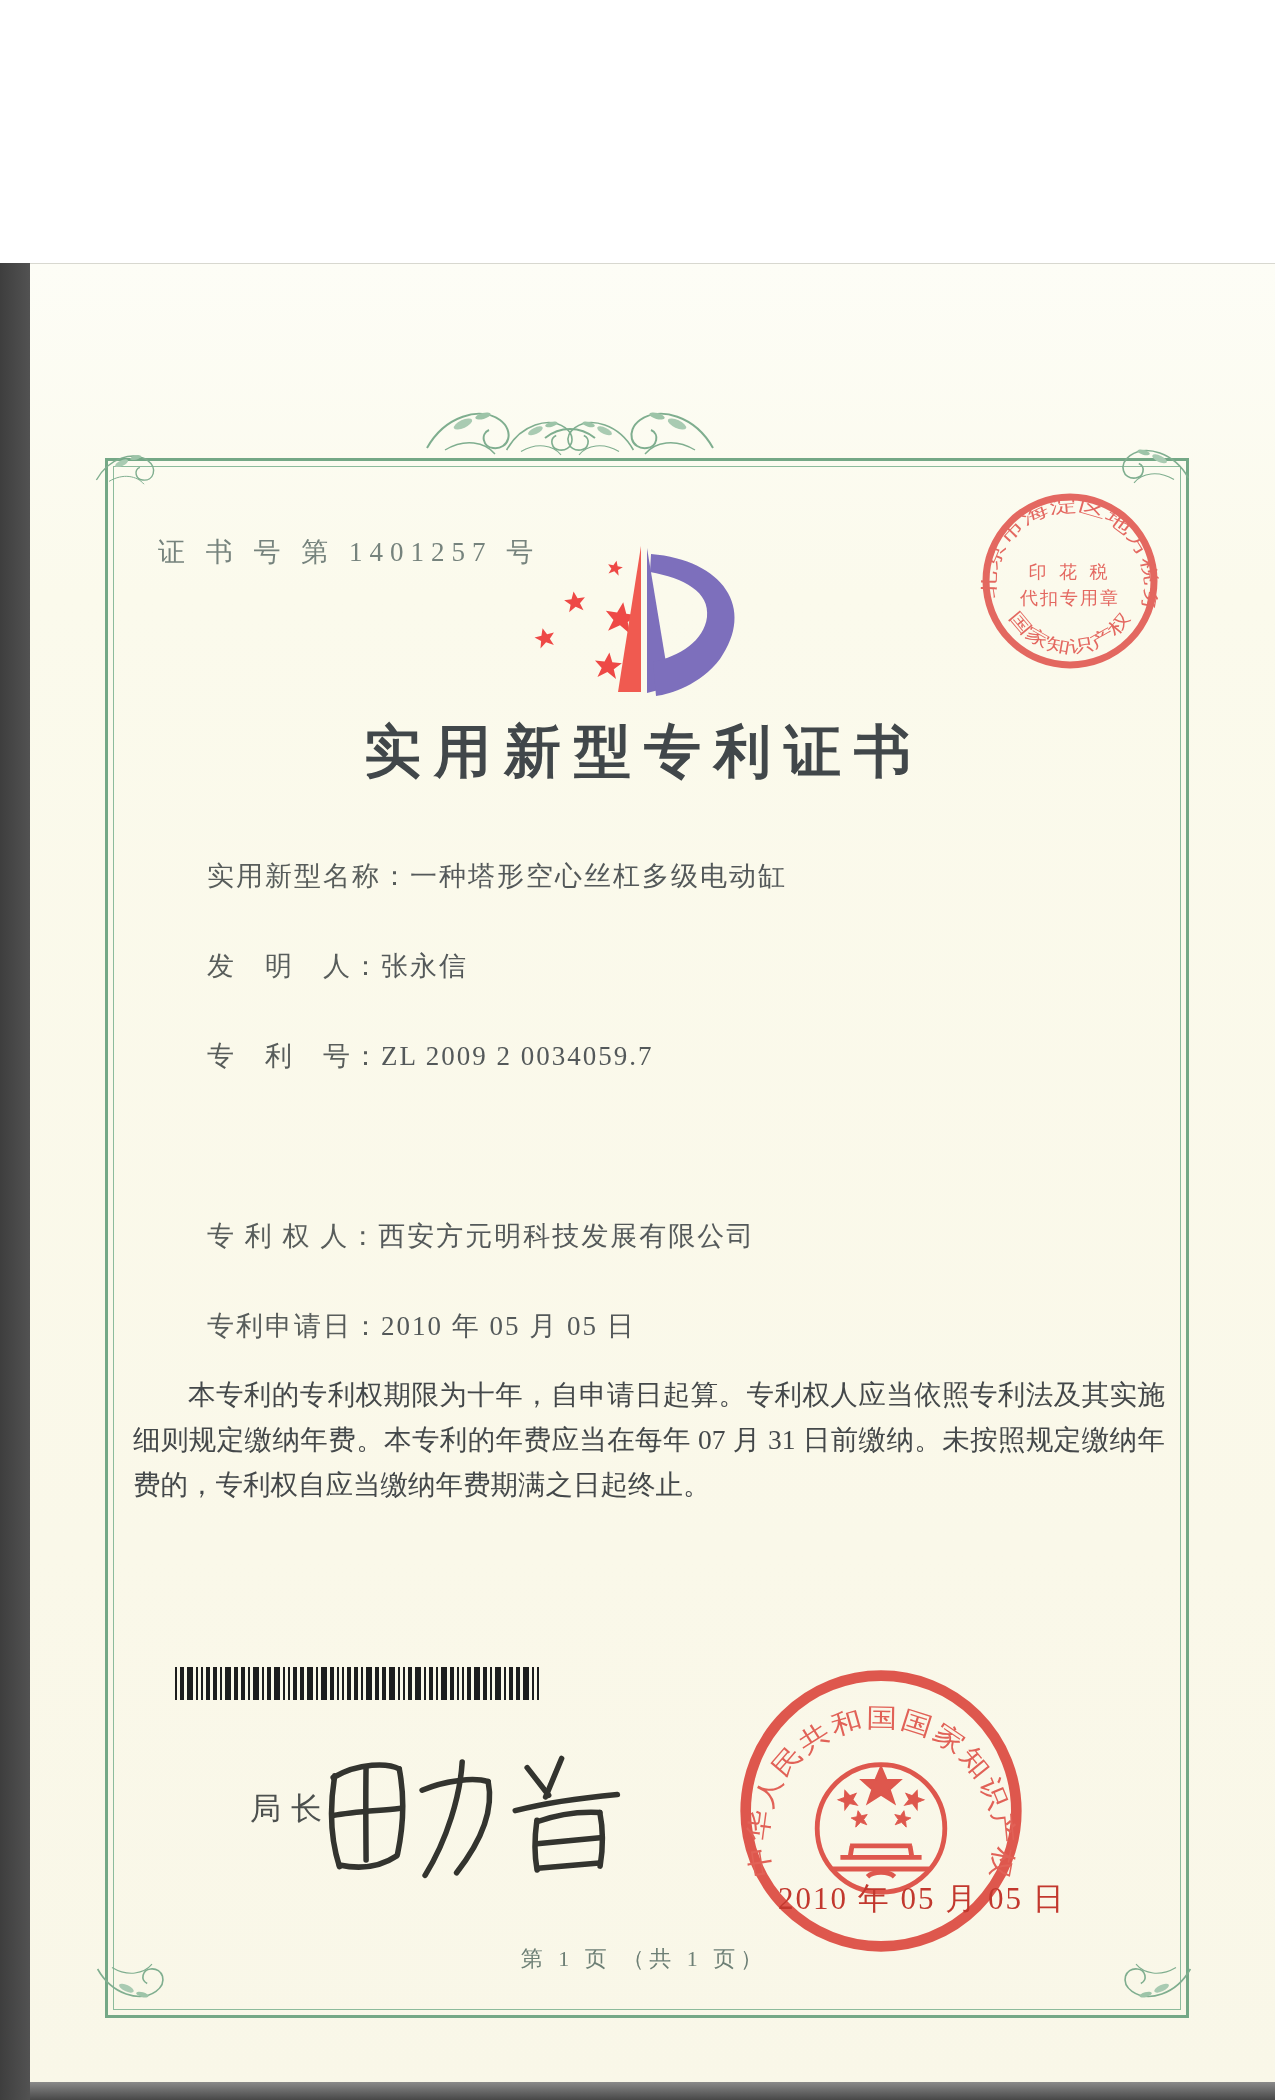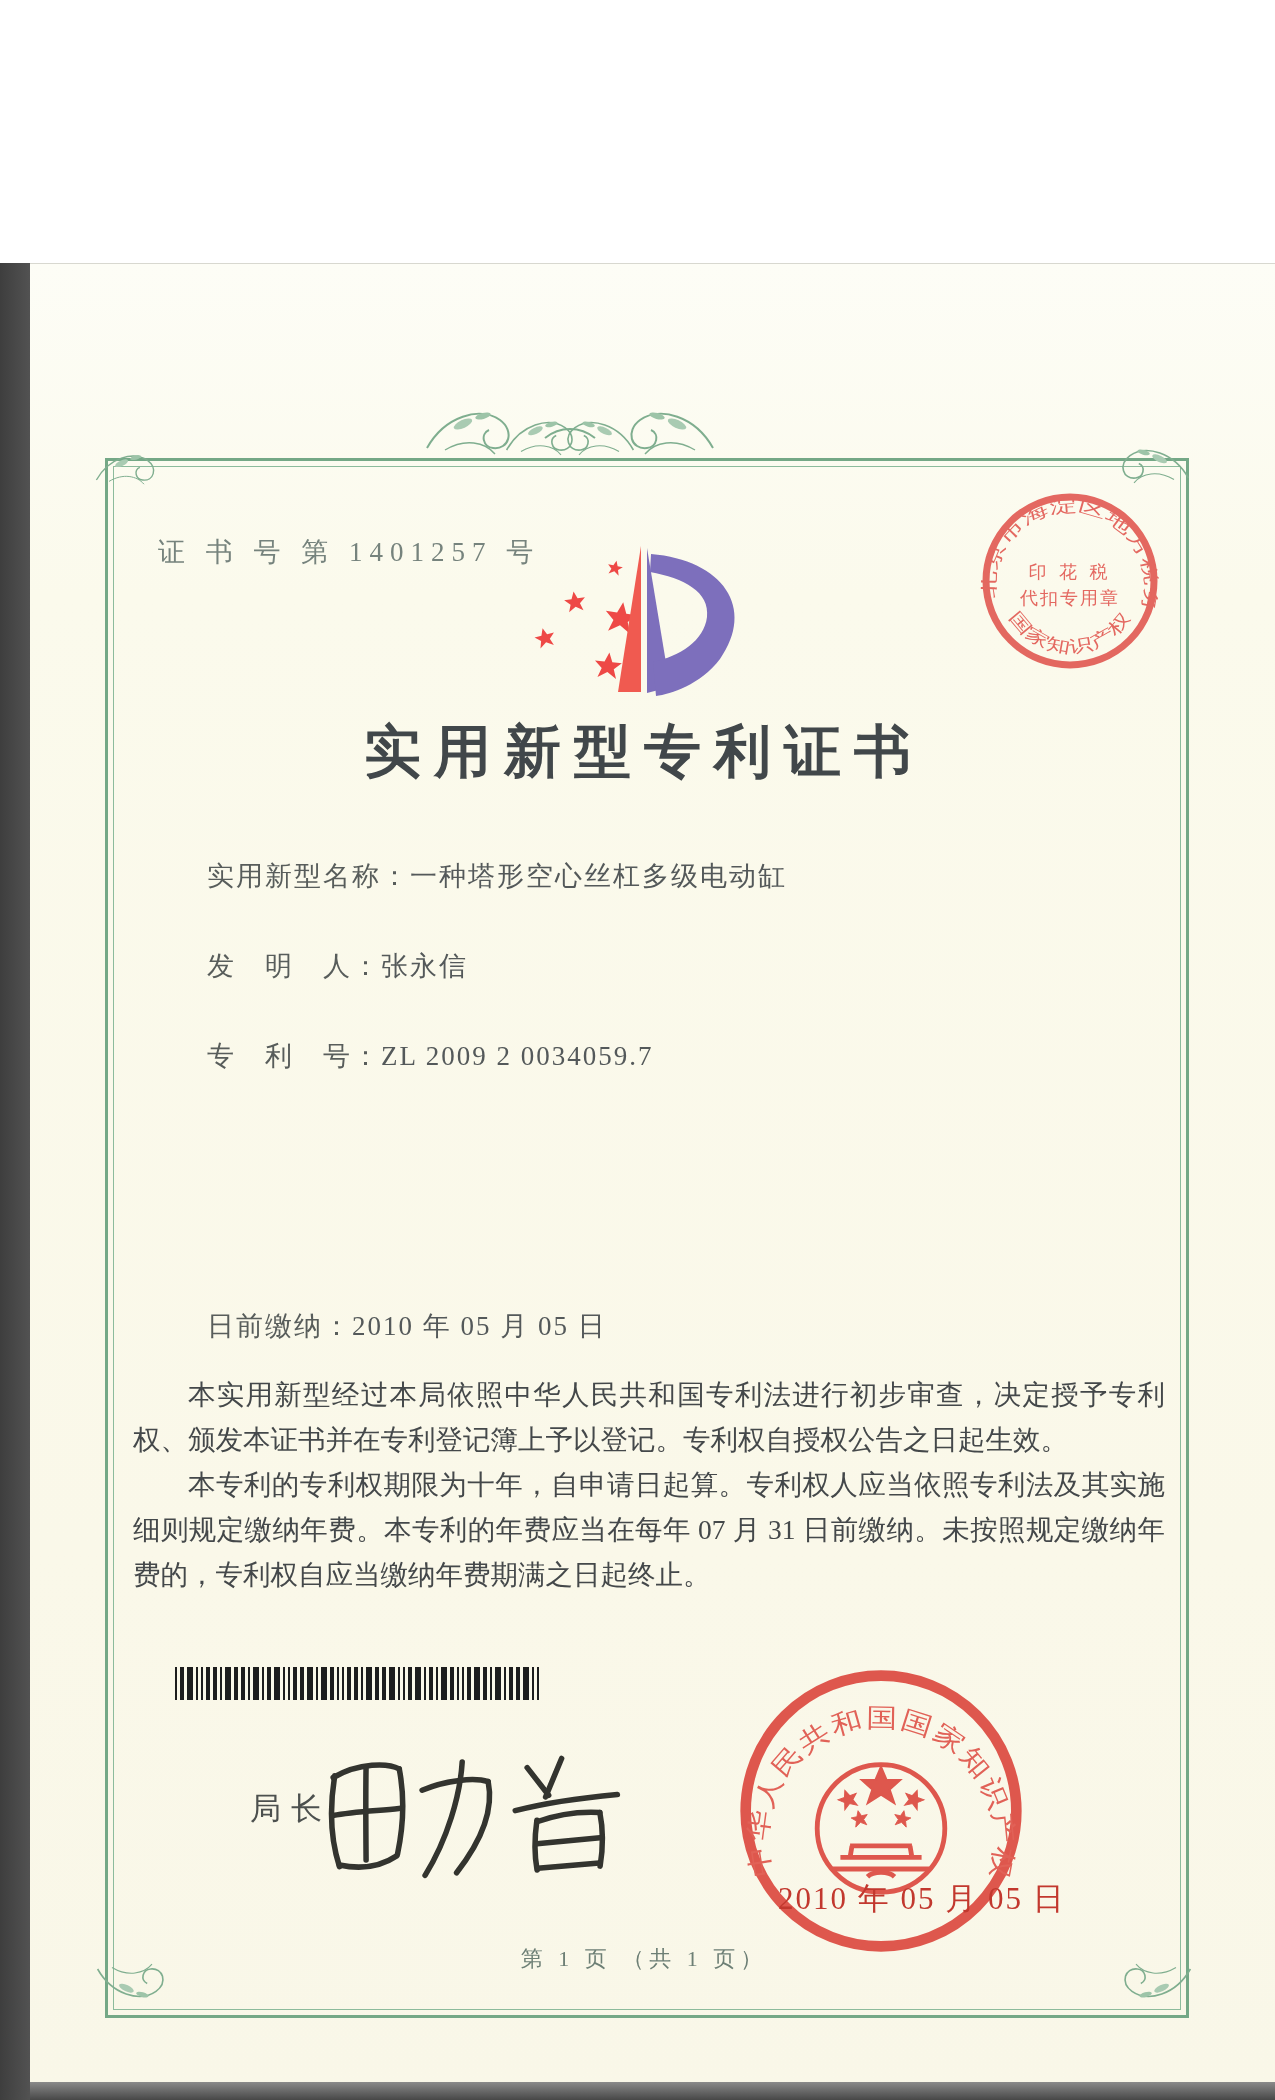--- a/index.html
+++ b/index.html
@@ -117,26 +117,28 @@
 
   <div class="field f0">
     <span>实用新型名称：</span><span class="val">一种塔形空心丝杠多级电动缸</span>
   </div>
   <div class="field f1">
     <span>发　明　人：</span><span class="val">张永信</span>
   </div>
   <div class="field f2">
     <span>专　利　号：</span><span class="val">ZL 2009 2 0034059.7</span>
   </div>
+  <div class="field f4">
+    <span>专 利 权 人：</span><span class="val">西安方元明科技发展有限公司</span>
+  </div>
   <div class="field f5">
-    <span>日前缴纳：</span><span class="val">2010 年 05 月 05 日</span>
+    <span>专利申请日：</span><span class="val">2010 年 05 月 05 日</span>
   </div>
 
   <div class="body-text">
-    <p>本实用新型经过本局依照中华人民共和国专利法进行初步审查，决定授予专利权、颁发本证书并在专利登记簿上予以登记。专利权自授权公告之日起生效。</p>
     <p>本专利的专利权期限为十年，自申请日起算。专利权人应当依照专利法及其实施细则规定缴纳年费。本专利的年费应当在每年 07 月 31 日前缴纳。未按照规定缴纳年费的，专利权自应当缴纳年费期满之日起终止。</p>
   </div>
 
   <div class="barcode">
       <div class="bar" style="width: 2px;"></div>
       <div class="bar" style="width: 4px;"></div>
       <div class="bar" style="width: 6px;"></div>
       <div class="bar" style="width: 2px;"></div>
       <div class="bar" style="width: 2px;"></div>
       <div class="bar" style="width: 4px;"></div>

